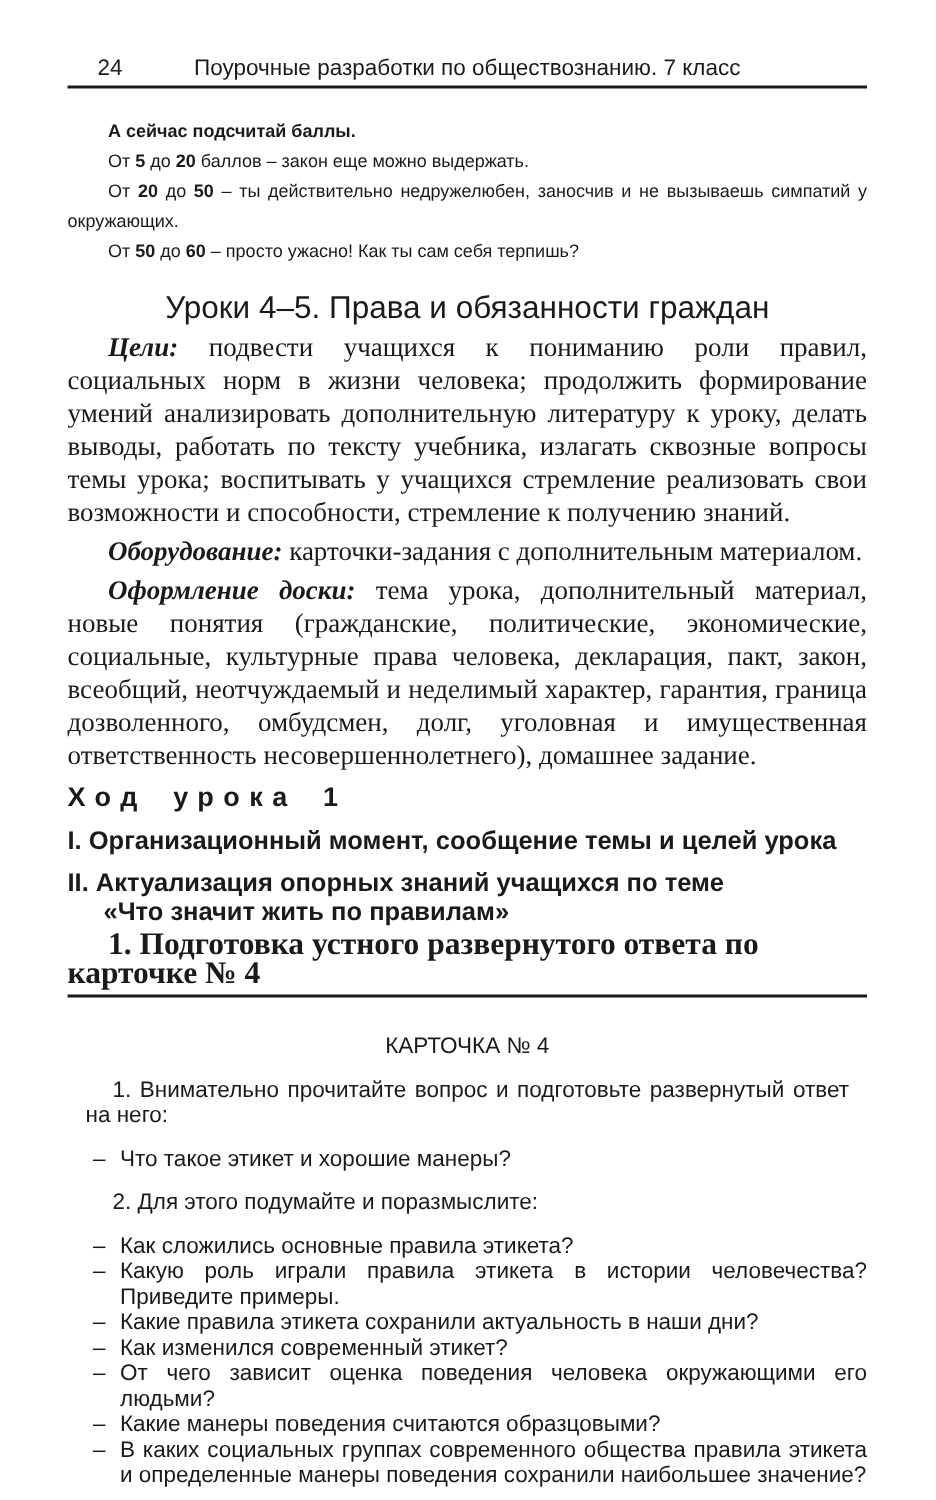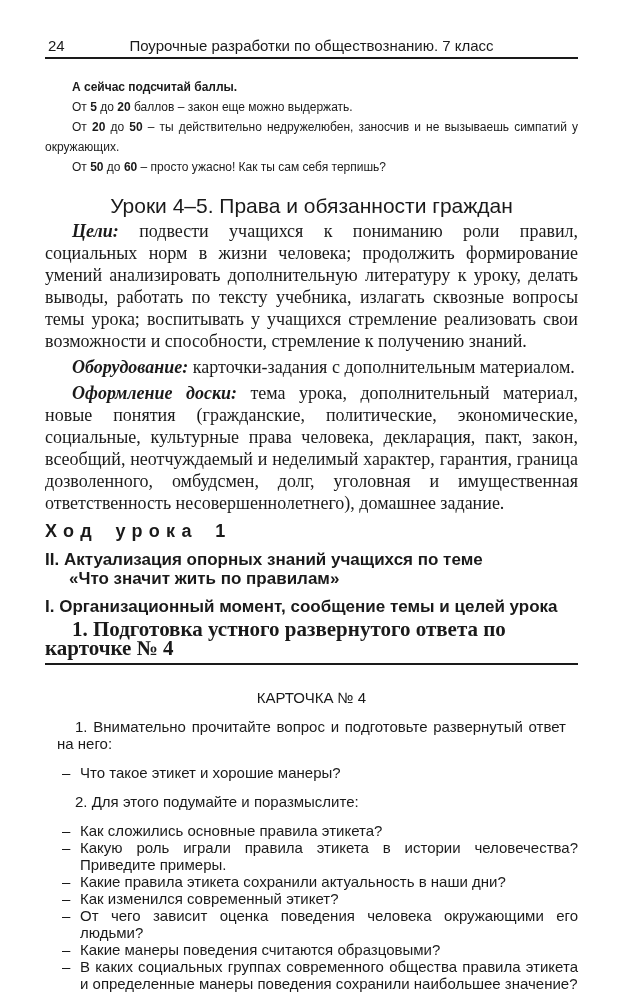--- a/index.html
+++ b/index.html
@@ -16,21 +16,21 @@
   }
 
   
   .runhead {
     position: relative;
     font-family: "Liberation Sans", sans-serif;
     font-size: 15px;
     line-height: 19px;
     height: 19px;
   }
-  .pagenum { position: absolute; left: 3px; top: 0; }
+  .pagenum { position: absolute; left: 20px; top: 0; }
   .running-title { display: block; text-align: center; }
   .rule { border: none; margin: 0; background: #1a1a1a; height: 2px; }
   .rule.head { margin-top: 2px; }
 
   
   .score {
     margin-top: 18px;
     font-family: "Liberation Sans", sans-serif;
     font-size: 12px;
     line-height: 20px;
@@ -126,23 +126,23 @@
   <h1 class="lesson-title">Уроки 4–5. Права и обязанности граждан</h1>
 
   <p class="para first"><span class="lead">Цели:</span> <span>подвести учащихся к пониманию роли правил, социальных норм в жизни человека; продолжить формирование умений анализировать дополнительную литературу к уроку, делать выводы, работать по тексту учебника, излагать сквозные вопросы темы урока; воспитывать у учащихся стремление реализовать свои возможности и способности, стремление к получению знаний.</span></p>
 
   <p class="para"><span class="lead">Оборудование:</span> <span>карточки-задания с дополнительным материалом.</span></p>
 
   <p class="para"><span class="lead">Оформление доски:</span> <span>тема урока, дополнительный материал, новые понятия (гражданские, политические, экономические, социальные, культурные права человека, декларация, пакт, закон, всеобщий, неотчуждаемый и неделимый характер, гарантия, граница дозволенного, омбудсмен, долг, уголовная и имущественная ответственность несовершеннолетнего), домашнее задание.</span></p>
 
   <h2 class="course-heading">Ход урока 1</h2>
 
+  <p class="section-heading one">I. Организационный момент, сообщение темы и целей урока</p>
+
   <p class="section-heading"><span>II. Актуализация опорных знаний учащихся по теме</span><span class="line2">«Что значит жить по правилам»</span></p>
-
-  <p class="section-heading one">I. Организационный момент, сообщение темы и целей урока</p>
 
   <p class="step-heading">1. Подготовка устного развернутого ответа по карточке № 4</p>
 
   <div class="rule card-top"></div>
 
   <div class="card">
     <p class="card-title">КАРТОЧКА № 4</p>
 
     <p class="card-task">1. Внимательно прочитайте вопрос и подготовьте развернутый ответ на него:</p>
     <ul class="q-list">

